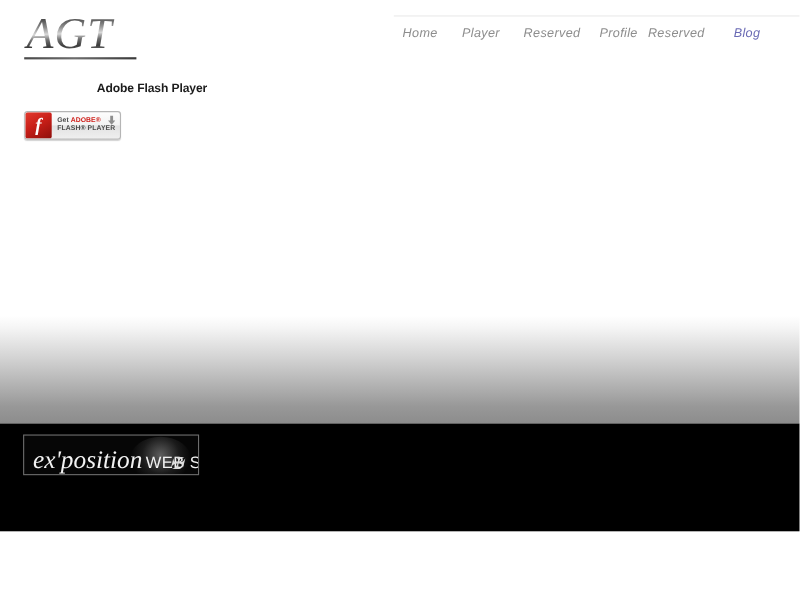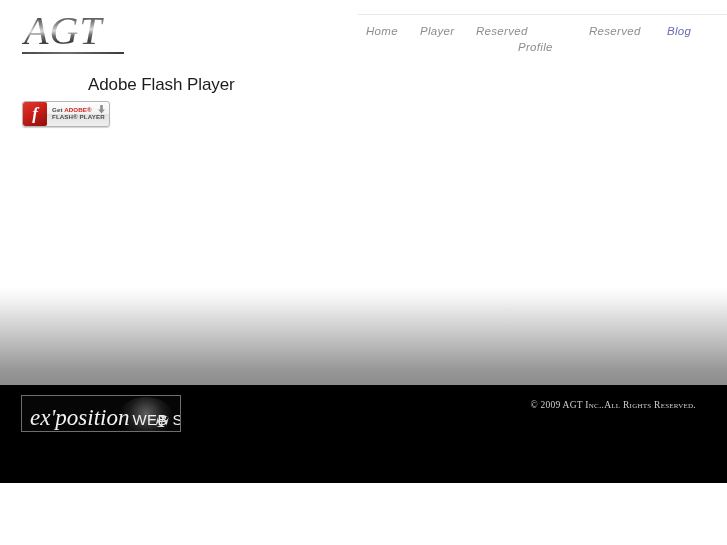--- a/index.html
+++ b/index.html
@@ -95,40 +95,40 @@
     color: #8d8d8d;
     letter-spacing: 0.3px;
     text-decoration: none;
     white-space: nowrap;
     cursor: pointer;
   }
   .nav-item.accent { color: #6a6ab4; }
   .nav-home    { left: 8px; }
   .nav-service { left: 62px; }
   .nav-gallery { left: 118px; }
-  .nav-profile { left: 160px; margin-top: 16px; }
+  .nav-profile { left: 187px; }
   .nav-inquiry { left: 231px; }
   .nav-blog    { left: 309px; }
 
   
   #main {
     position: absolute;
     left: 0;
     top: 62px;
     width: 727px;
     height: 225px;
     background: #ffffff;
   }
 
   #flash-heading {
     position: absolute;
     left: 88px;
     top: 13px;
-    font-size: 17px;
-    font-weight: normal;
+    font-size: 11px;
+    font-weight: bold;
     color: #1c1c1c;
     letter-spacing: -0.1px;
     white-space: nowrap;
   }
 
   
   #flash-badge {
     position: absolute;
     left: 22px;
     top: 39px;
@@ -335,17 +335,16 @@
   <div id="footer">
 
     <div id="shop-banner">
       <div id="shop-glow"></div>
       <div id="shop-text">
         <span id="shop-ex">ex'position</span><span id="shop-web">WEB SHOP</span>
       </div>
       <div id="shop-mark">✠</div>
     </div>
 
-    <div id="copyright">© 2009 AGT Inc..All Rights Reserved.</div>
 
   </div>
 
 </div>
 
 </body></html>

